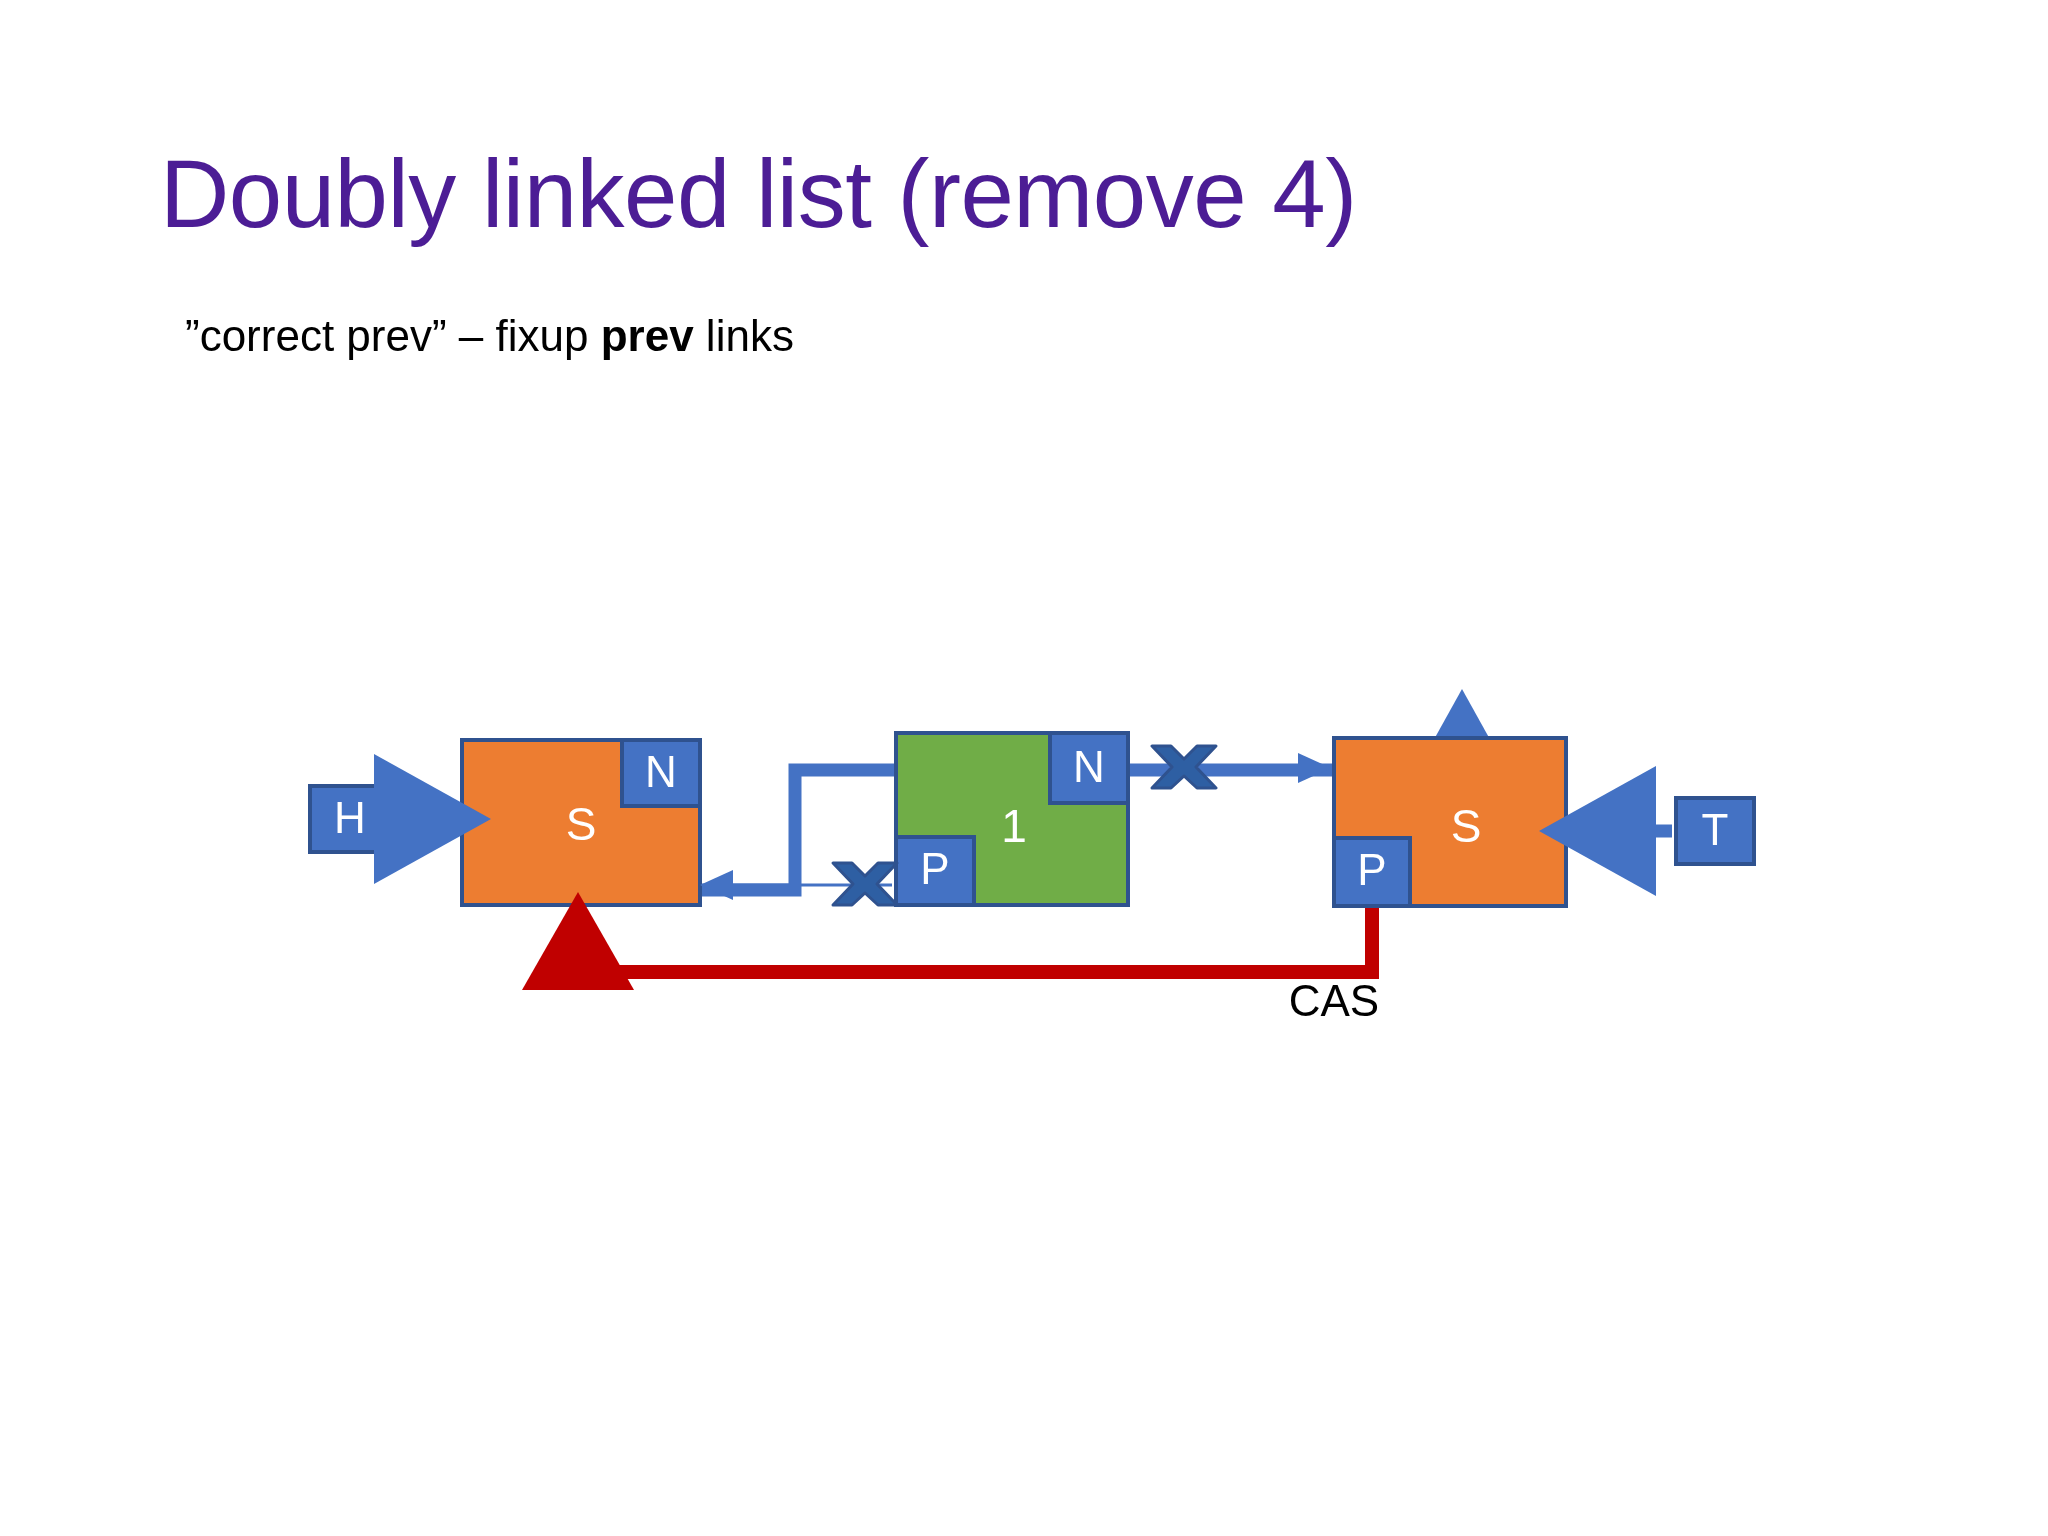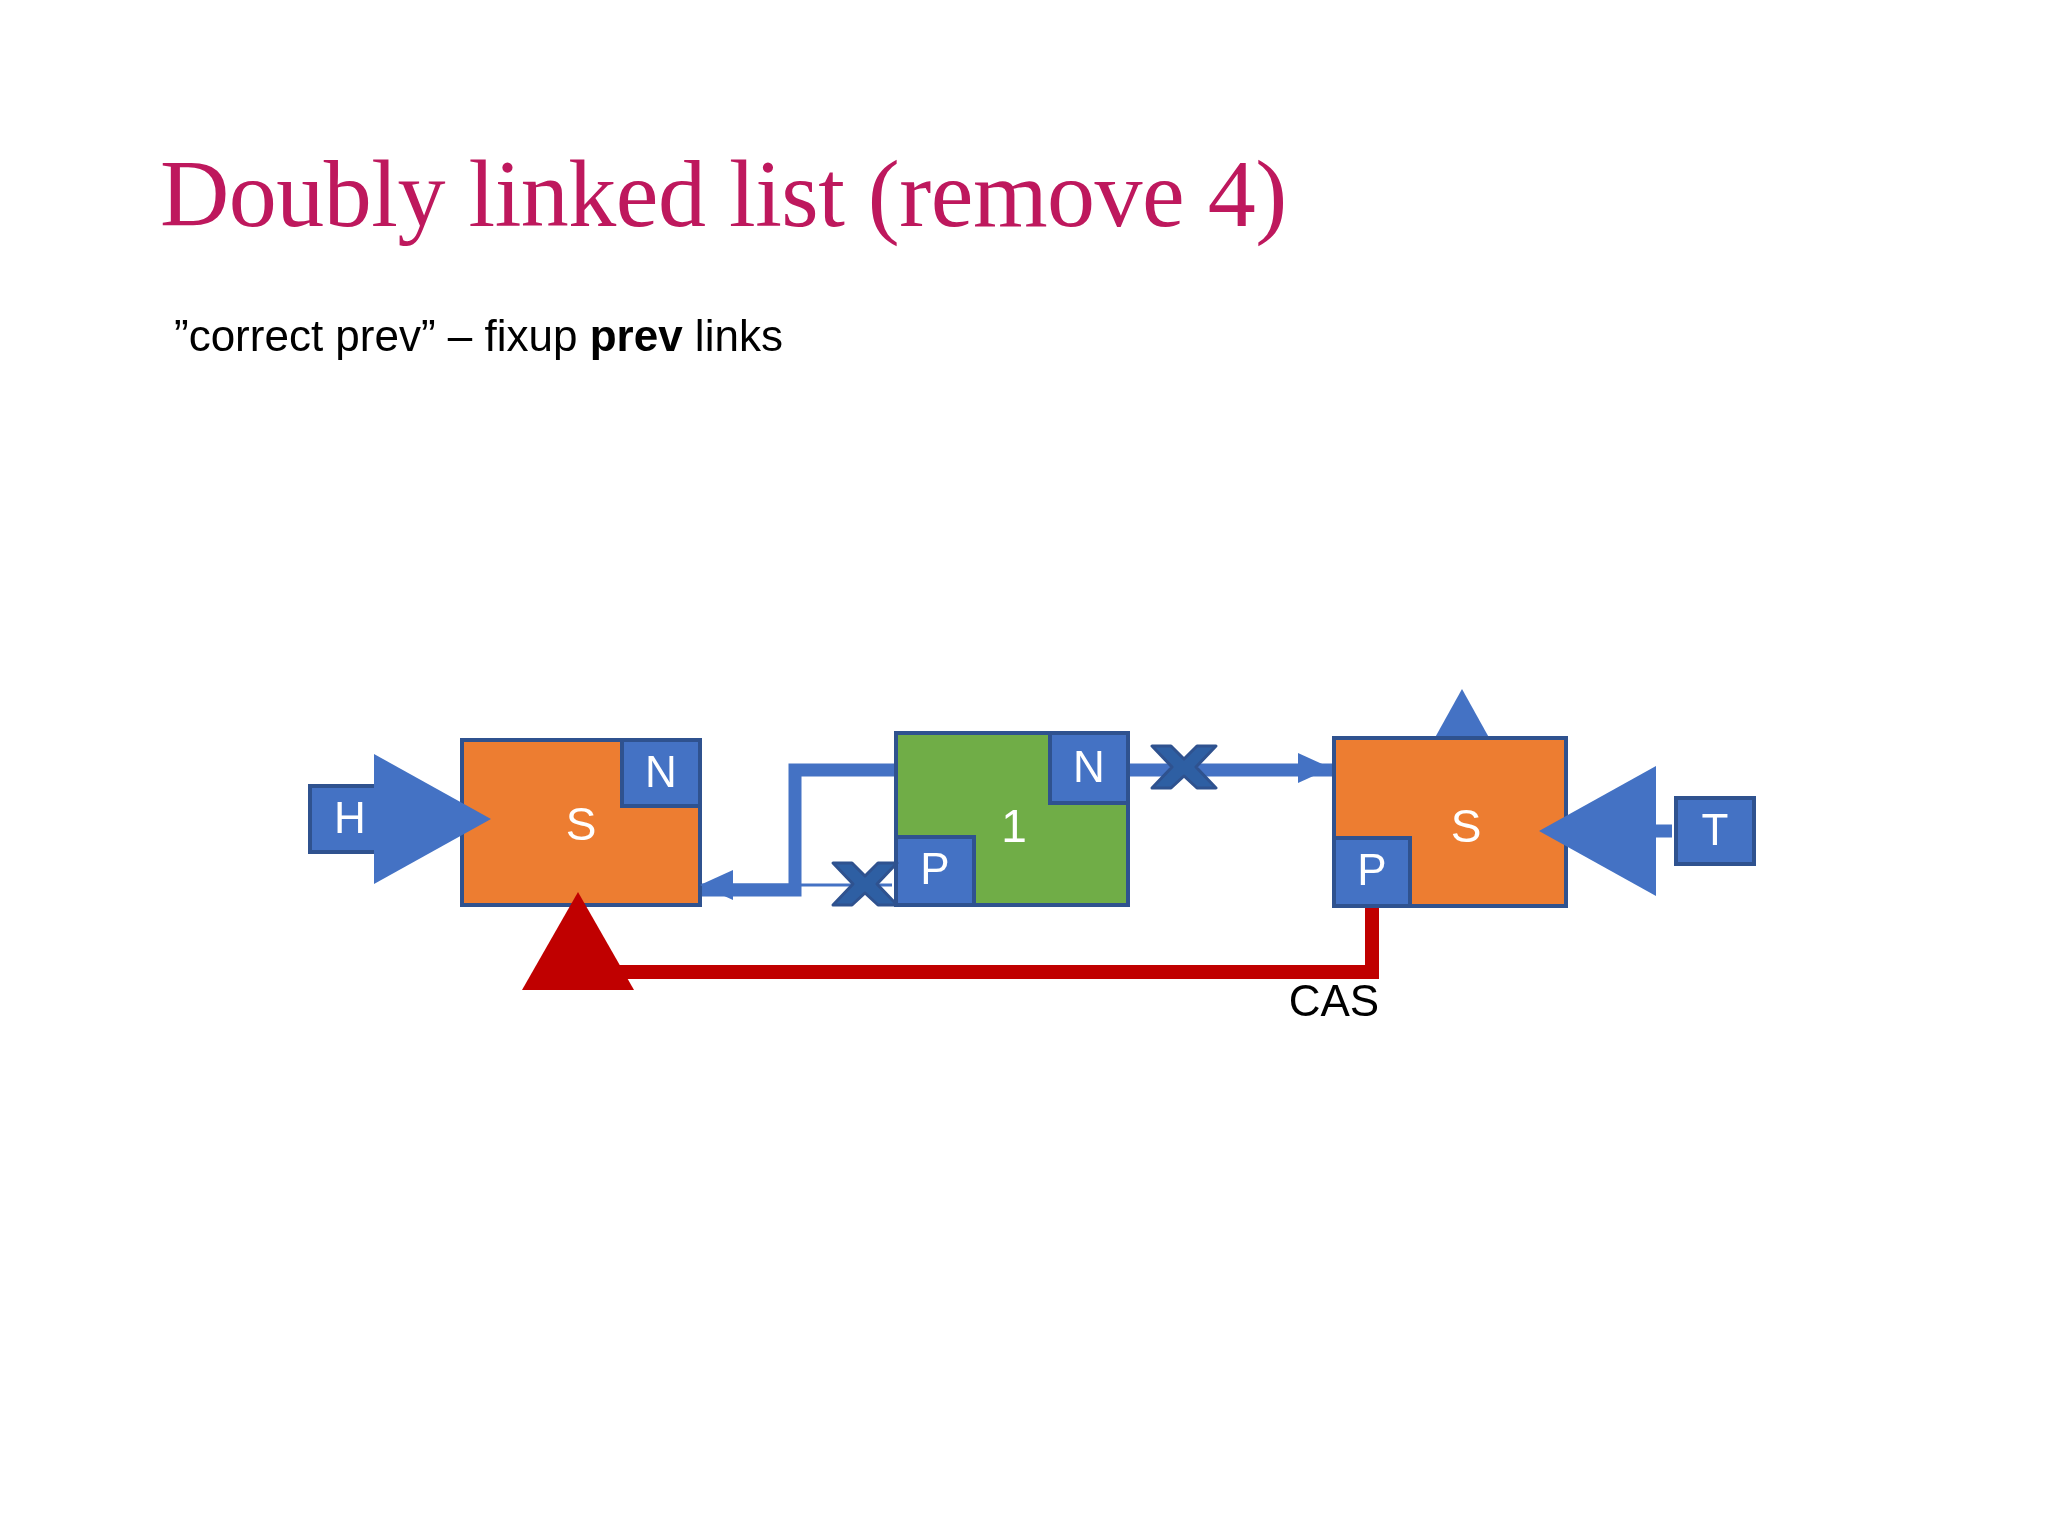--- a/index.html
+++ b/index.html
@@ -22,28 +22,27 @@
     background: #ffffff;
   }
   .slide-title {
     position: absolute;
     left: 160px;
     top: 140px;
     width: 1750px;
     font-size: 96px;
     line-height: 1.12;
     font-weight: 400;
-    color: #be185d;
+    color: #4c1d95;
     letter-spacing: -0.5px;
     white-space: nowrap;
-    font-family: Liberation Serif, serif;
   }
   .slide-subtitle {
     position: absolute;
-    left: 174px;
+    left: 185px;
     top: 310px;
     font-size: 44px;
     line-height: 1.2;
     font-weight: 400;
     color: #000000;
     white-space: nowrap;
   }
   .slide-subtitle b { font-weight: 700; }
   .diagram {
     position: absolute;

